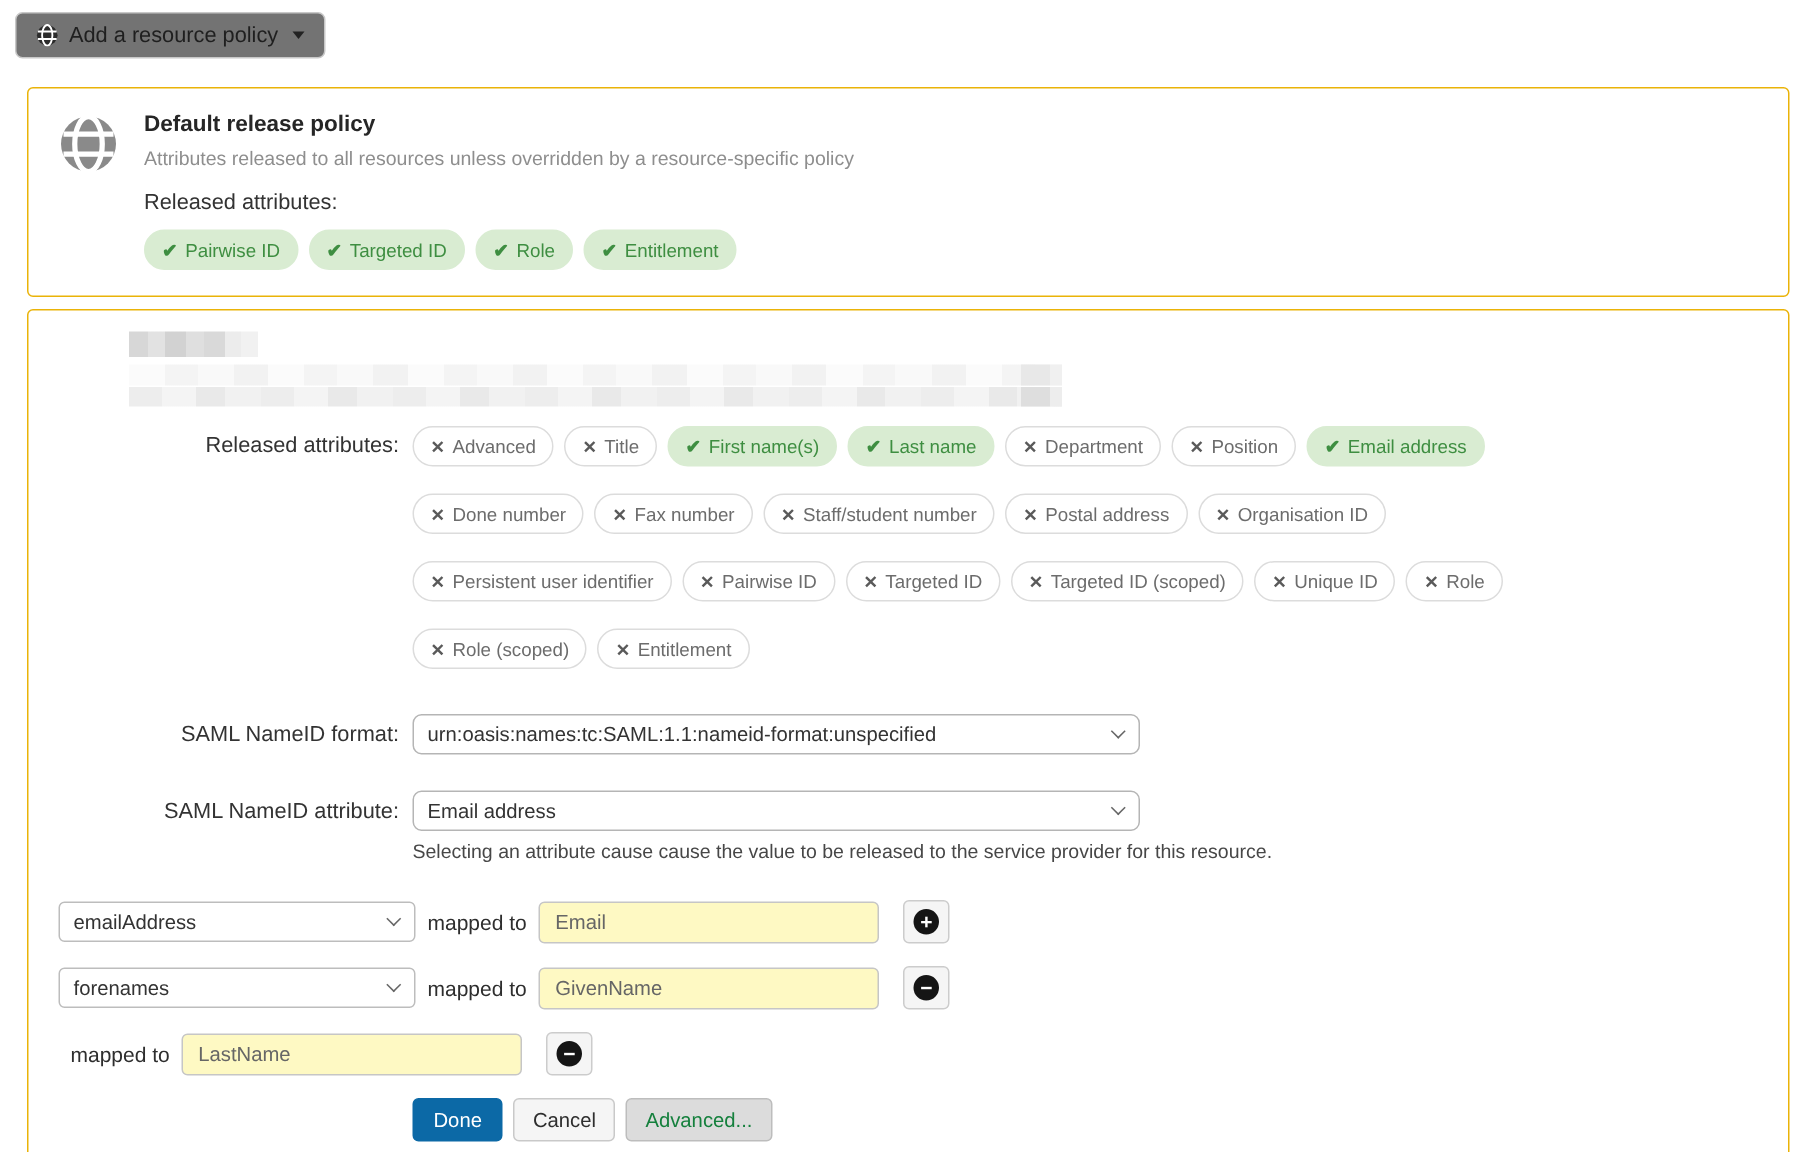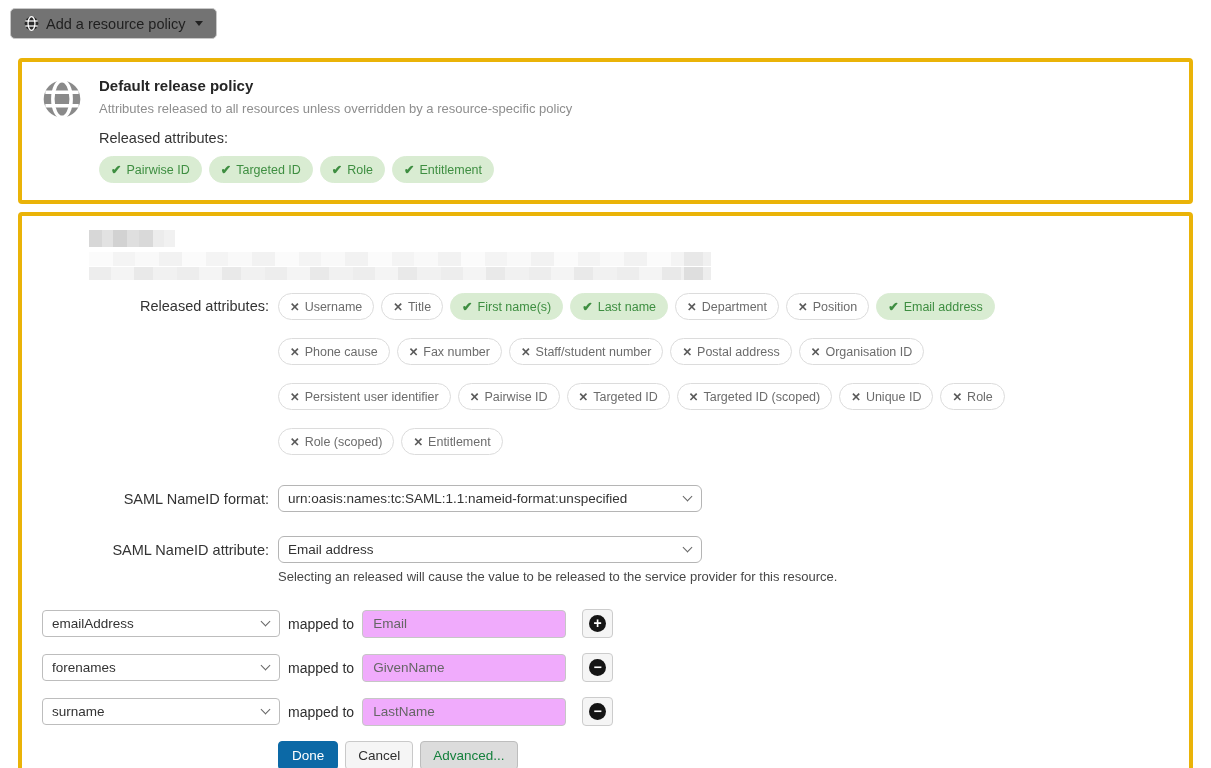--- a/index.html
+++ b/index.html
@@ -22,21 +22,21 @@
   }
   .caret-down {
     width:0; height:0; margin-left:3px;
     border-left:4.5px solid transparent; border-right:4.5px solid transparent;
     border-top:5px solid #222;
   }
 
   
   .card {
     margin:0 18px; background:#fff;
-    border:4px solid #eab308; border-radius:4px;
+    border:1px solid #eab308; border-radius:4px;
   }
   .card-default { margin-top:19px; padding:15px 20px 17px; display:flex; gap:17px; }
   .card-resource { margin-top:8px; padding:14px 20px 30px; }
 
   .globe-lg { width:40px; height:40px; flex:none; margin-top:2px; }
   .globe-sm { width:15px; height:15px; }
 
   .dp-title { margin:0 0 7px; font-size:15px; font-weight:bold; color:#262626; }
   .dp-desc  { margin:0 0 14px; font-size:13px; color:#8e8e8e; }
   .dp-attr-label { font-size:14.5px; color:#333; margin-bottom:10px; }
@@ -81,40 +81,40 @@
   .row-attribute { margin-top:24px; }
 
   
   .select-wrap { position:relative; display:inline-block; }
   select {
     appearance:none; -webkit-appearance:none; -moz-appearance:none;
     height:27px; padding:0 28px 0 9px;
     border:1px solid #b5b5b5; border-radius:6px; background:#fff;
     font-family:inherit; font-size:13.5px; color:#333;
   }
-  .select-wide { width:424px; }
+  .select-wide { width:485px; }
   .select-sm { width:238px; border-radius:4px; border-color:#bdbdbd; }
   .chev {
     position:absolute; right:11px; top:8px;
     width:7px; height:7px;
     border-right:1.6px solid #666; border-bottom:1.6px solid #666;
     transform:rotate(45deg); pointer-events:none;
   }
 
   .help-text { margin:6px 0 0 236px; font-size:13px; color:#474747; }
 
   
   .row-aliases { margin-top:25px; }
   .alias-rows { display:flex; flex-direction:column; gap:15px; }
   .alias-row { display:flex; align-items:center; }
   .mapped-to { margin:0 8px; font-size:14px; color:#2e2e2e; white-space:nowrap; }
   .alias-input {
-    width:204px; height:28px; padding:0 10px;
+    width:227px; height:28px; padding:0 10px;
     border:1px solid #c6c6c6; border-radius:4px;
-    font-family:inherit; font-size:13.5px; color:#666; background:#f0abfc;
+    font-family:inherit; font-size:13.5px; color:#666; background:#fef9c3;
   }
   .icon-btn {
     margin-left:16px; width:31px; height:29px;
     display:flex; align-items:center; justify-content:center;
     background:#f5f5f5; border:1px solid #cccccc; border-radius:4px; cursor:pointer;
     font-family:inherit;
   }
   .circle-glyph {
     width:17px; height:17px; border-radius:50%;
     background:#151515; color:#fff;
@@ -199,21 +199,21 @@
     <div class="r3"></div>
   </div>
 
   <div class="form-row top row-pills">
     <div class="form-label">Released attributes:</div>
     <div class="pills pills-limit">
 
         <span class="pill">
           <span class="ic x">✕</span>
 
-          <span>Username</span>
+          <span>Advanced</span>
         </span>
 
         <span class="pill">
           <span class="ic x">✕</span>
 
           <span>Title</span>
         </span>
 
         <span class="pill selected">
 
@@ -241,21 +241,21 @@
 
         <span class="pill selected">
 
           <span class="ic check">✔</span>
           <span>Email address</span>
         </span>
       <span class="flex-break"></span>
         <span class="pill">
           <span class="ic x">✕</span>
 
-          <span>Phone cause</span>
+          <span>Done number</span>
         </span>
 
         <span class="pill">
           <span class="ic x">✕</span>
 
           <span>Fax number</span>
         </span>
 
         <span class="pill">
           <span class="ic x">✕</span>
@@ -337,21 +337,21 @@
 
   <div class="form-row row-attribute">
     <div class="form-label">SAML NameID attribute:</div>
     <span class="select-wrap">
       <select class="select-wide">
         <option>Email address</option>
       </select>
       <i class="chev"></i>
     </span>
   </div>
-  <div class="help-text">Selecting an released will cause the value to be released to the service provider for this resource.</div>
+  <div class="help-text">Selecting an attribute cause cause the value to be released to the service provider for this resource.</div>
 
   <div class="form-row top row-aliases">
     <div class="alias-rows">
 
         <div class="alias-row">
           <span class="select-wrap">
             <select class="select-sm">
               <option>emailAddress</option>
             </select>
             <i class="chev"></i>
@@ -371,26 +371,20 @@
             <i class="chev"></i>
           </span>
           <span class="mapped-to">mapped to</span>
           <input class="alias-input" type="text" value="GivenName" style="">
           <button class="icon-btn">
             <span class="circle-glyph">−</span>
           </button>
         </div>
 
         <div class="alias-row">
-          <span class="select-wrap">
-            <select class="select-sm">
-              <option>surname</option>
-            </select>
-            <i class="chev"></i>
-          </span>
           <span class="mapped-to">mapped to</span>
           <input class="alias-input" type="text" value="LastName" style="">
           <button class="icon-btn">
             <span class="circle-glyph">−</span>
           </button>
         </div>
       </div>
   </div>
 
   <div class="actions">

